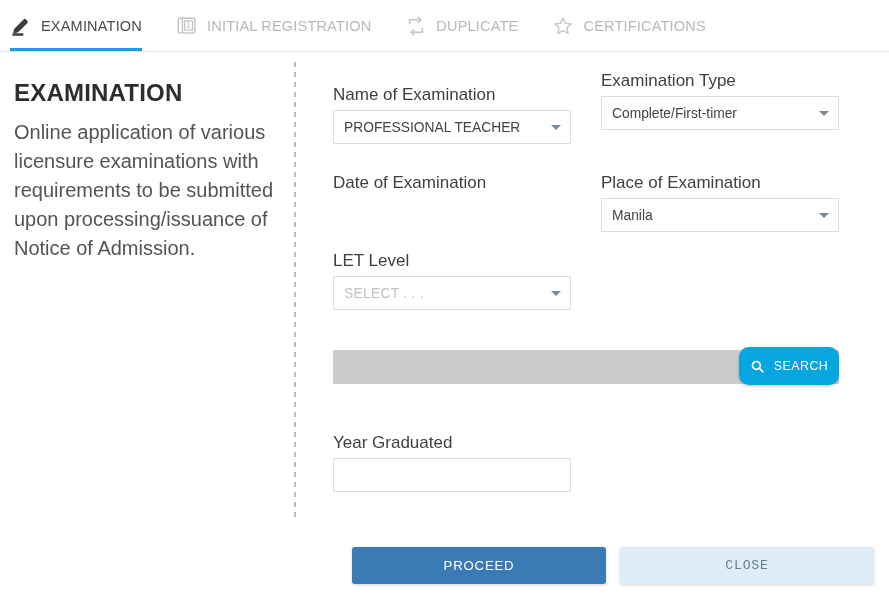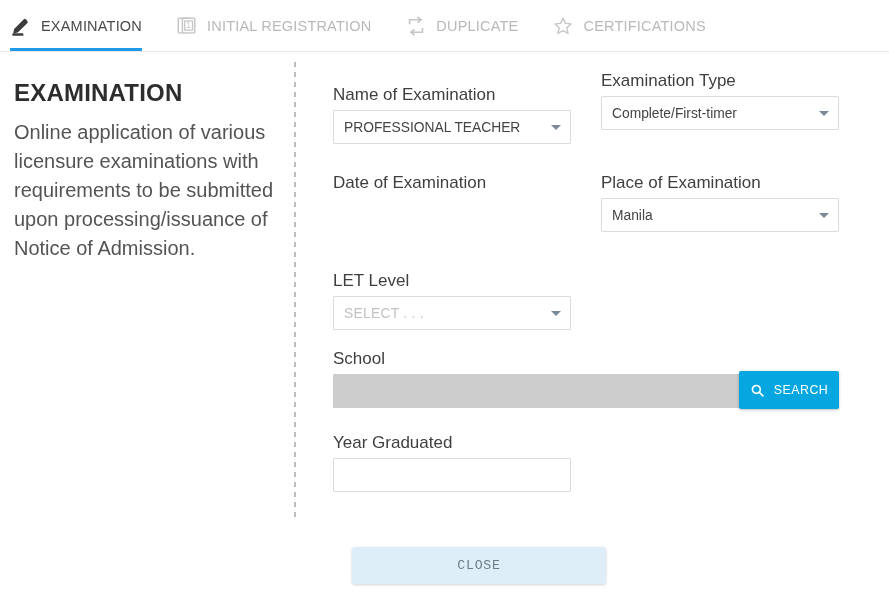--- a/index.html
+++ b/index.html
@@ -161,21 +161,21 @@
     padding: 0 10px;
     font-family: "Liberation Sans", sans-serif;
     outline: none;
   }
   .search-btn {
     position: absolute;
     right: 0; top: -3px;
     width: 100px; height: 38px;
     background: #06a7e0;
     border: none;
-    border-radius: 2px;
+    border-radius: 10px;
     box-shadow: 0 1px 3px rgba(0,0,0,0.26);
     display: flex;
     align-items: center;
     justify-content: center;
     gap: 9px;
     cursor: pointer;
     color: #fff;
   }
   .search-btn .sb-label {
     font-size: 12.4px;
@@ -292,30 +292,29 @@
     </div>
 
     <div class="field" style="left:601px; top:174px; width:238px;">
       <div class="field-label">Place of Examination</div>
       <div class="ctl">
         <span class="val">Manila</span>
         <span class="caret"></span>
       </div>
     </div>
 
-    <div class="field" style="left:333px; top:272px; width:238px;">
+    <div class="field" style="left:333px; top:252px; width:238px;">
       <div class="field-label">LET Level</div>
       <div class="ctl">
         <span class="val placeholder">SELECT . . .</span>
         <span class="caret"></span>
       </div>
     </div>
 
     <div class="field" style="left:333px; top:350px; width:506px;">
-      <div class="field-label">School</div>
       <div class="school-row">
         <input class="school-input" type="text" disabled="" value="" style="">
         <button class="search-btn">
           <span>
             <svg width="15" height="15" viewBox="0 0 24 24" fill="none" stroke="#ffffff" stroke-width="2.6" stroke-linecap="round">
               <circle cx="10.2" cy="10.2" r="6.3"></circle>
               <path d="M15.0 15.0 L20.6 20.6"></path>
             </svg>
           </span>
           <span class="sb-label">SEARCH</span>
@@ -324,16 +323,17 @@
     </div>
 
     <div class="field" style="left:333px; top:434px; width:238px;">
       <div class="field-label">Year Graduated</div>
       <input class="txtinput" type="text" value="" style="">
     </div>
 
   </div>
 
   <div class="actions">
+    <button class="btn btn-proceed">PROCEED</button>
     <button class="btn btn-close">CLOSE</button>
   </div>
 
 </div>
 
 </body></html>

